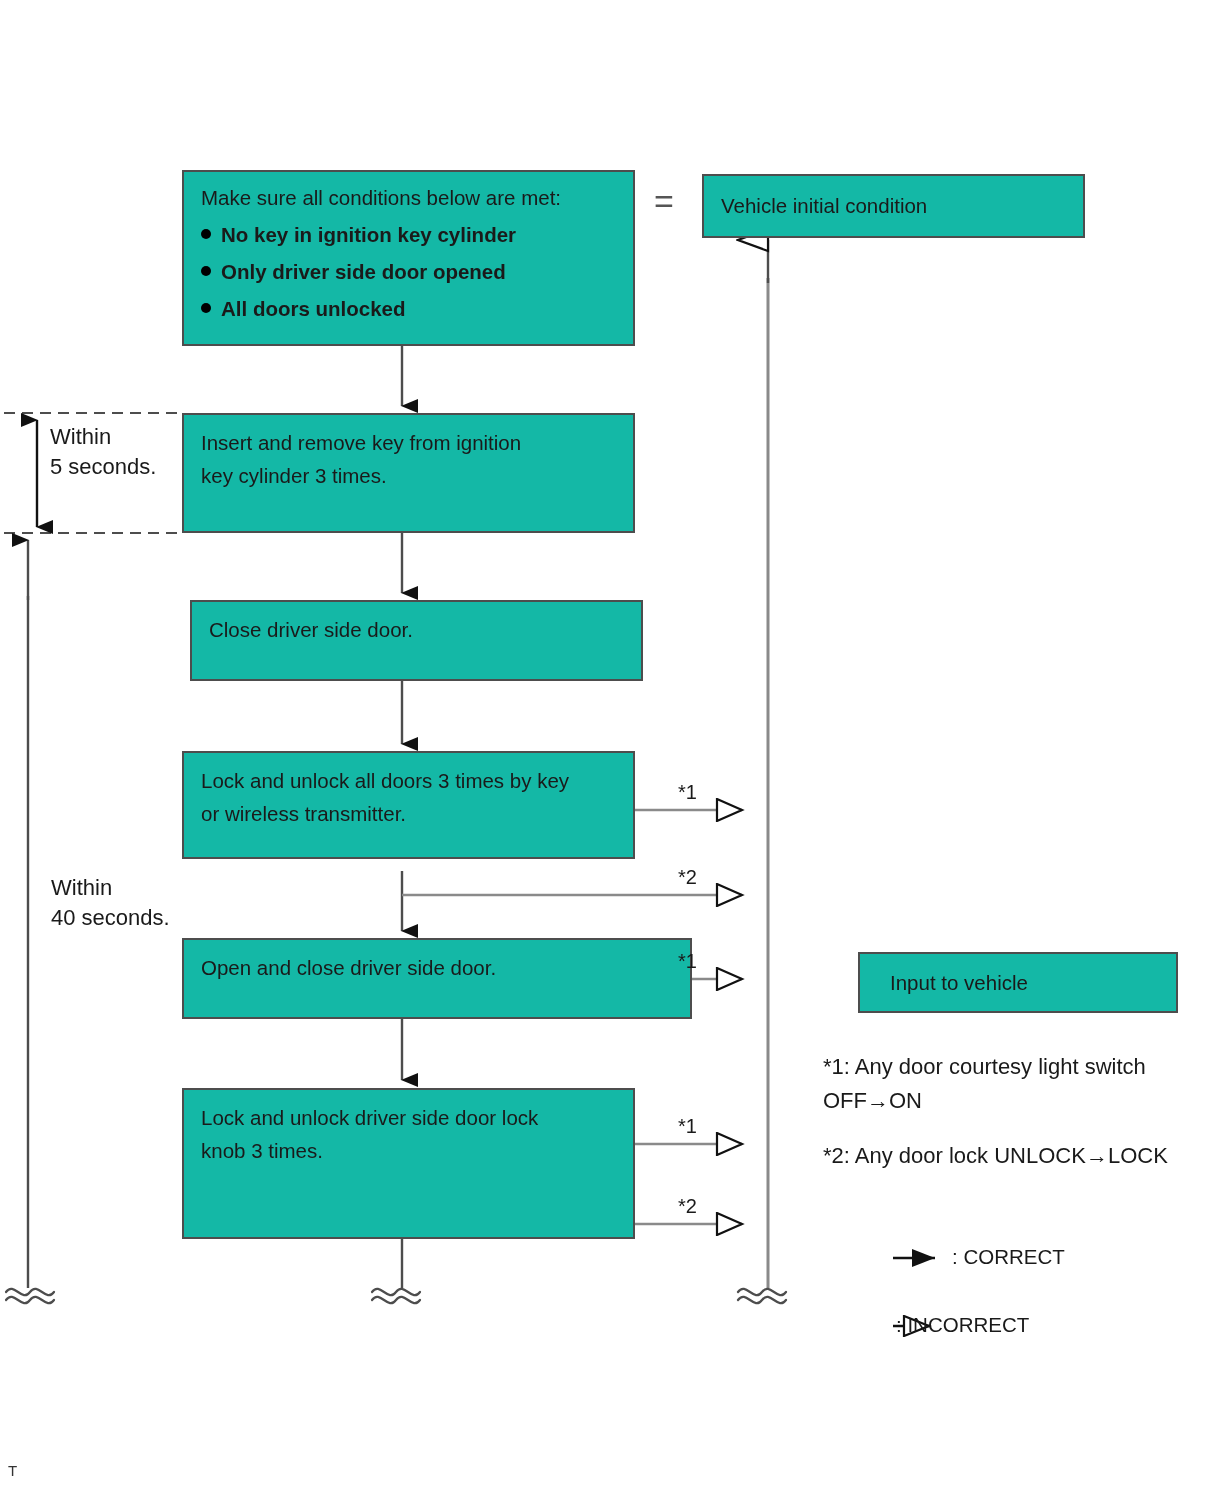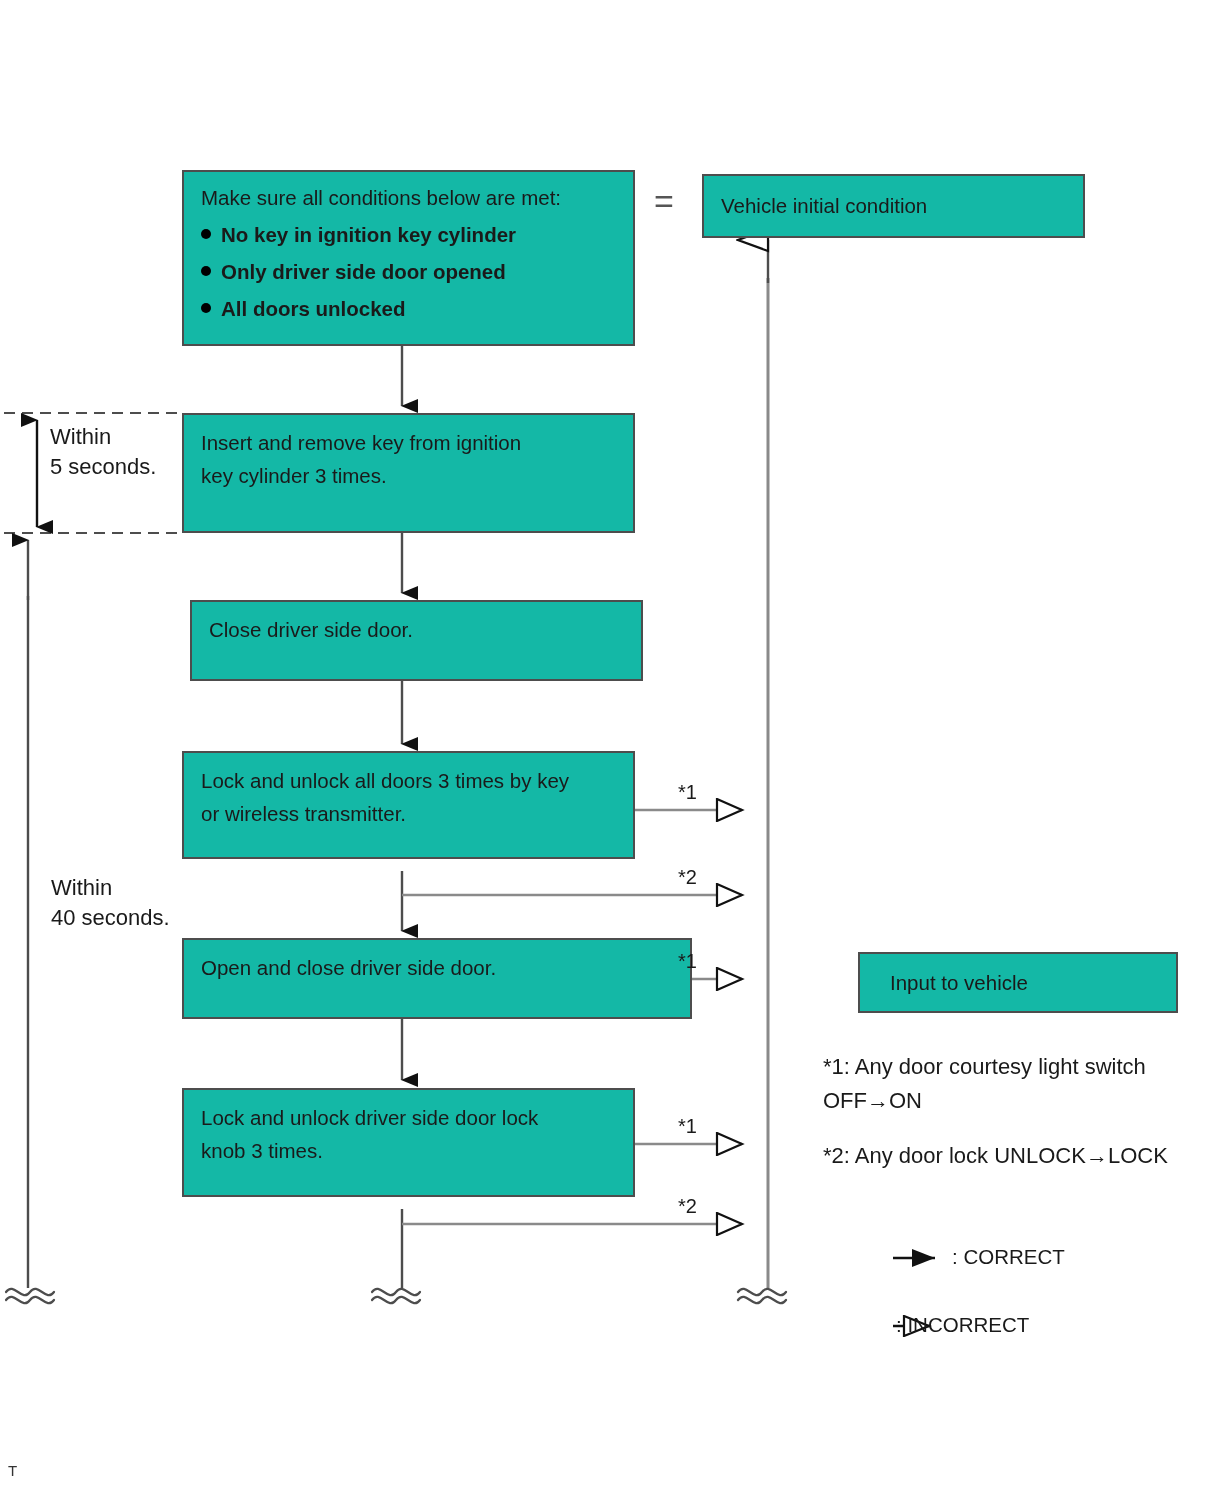--- a/index.html
+++ b/index.html
@@ -233,21 +233,21 @@
 
   <div class="node" style="left:182px; top:751px; width:453px; height:108px;">
     <div class="txt">Lock and unlock all doors 3 times by key
 or wireless transmitter.</div>
   </div>
 
   <div class="node" style="left:182px; top:938px; width:510px; height:81px;">
     <div class="txt">Open and close driver side door.</div>
   </div>
 
-  <div class="node" style="left:182px; top:1088px; width:453px; height:109px;">
+  <div class="node" style="left:182px; top:1088px; width:453px; height:151px;">
     <div class="txt">Lock and unlock driver side door lock
 knob 3 times.</div>
   </div>
 
   <div class="node" style="left:858px; top:952px; width:320px; height:61px;">
     <div class="txt" style="top:12px; left:30px;">Input to vehicle</div>
   </div>
 
   <div class="free-label" style="left:50px; top:422px;">Within
 5 seconds.</div>

